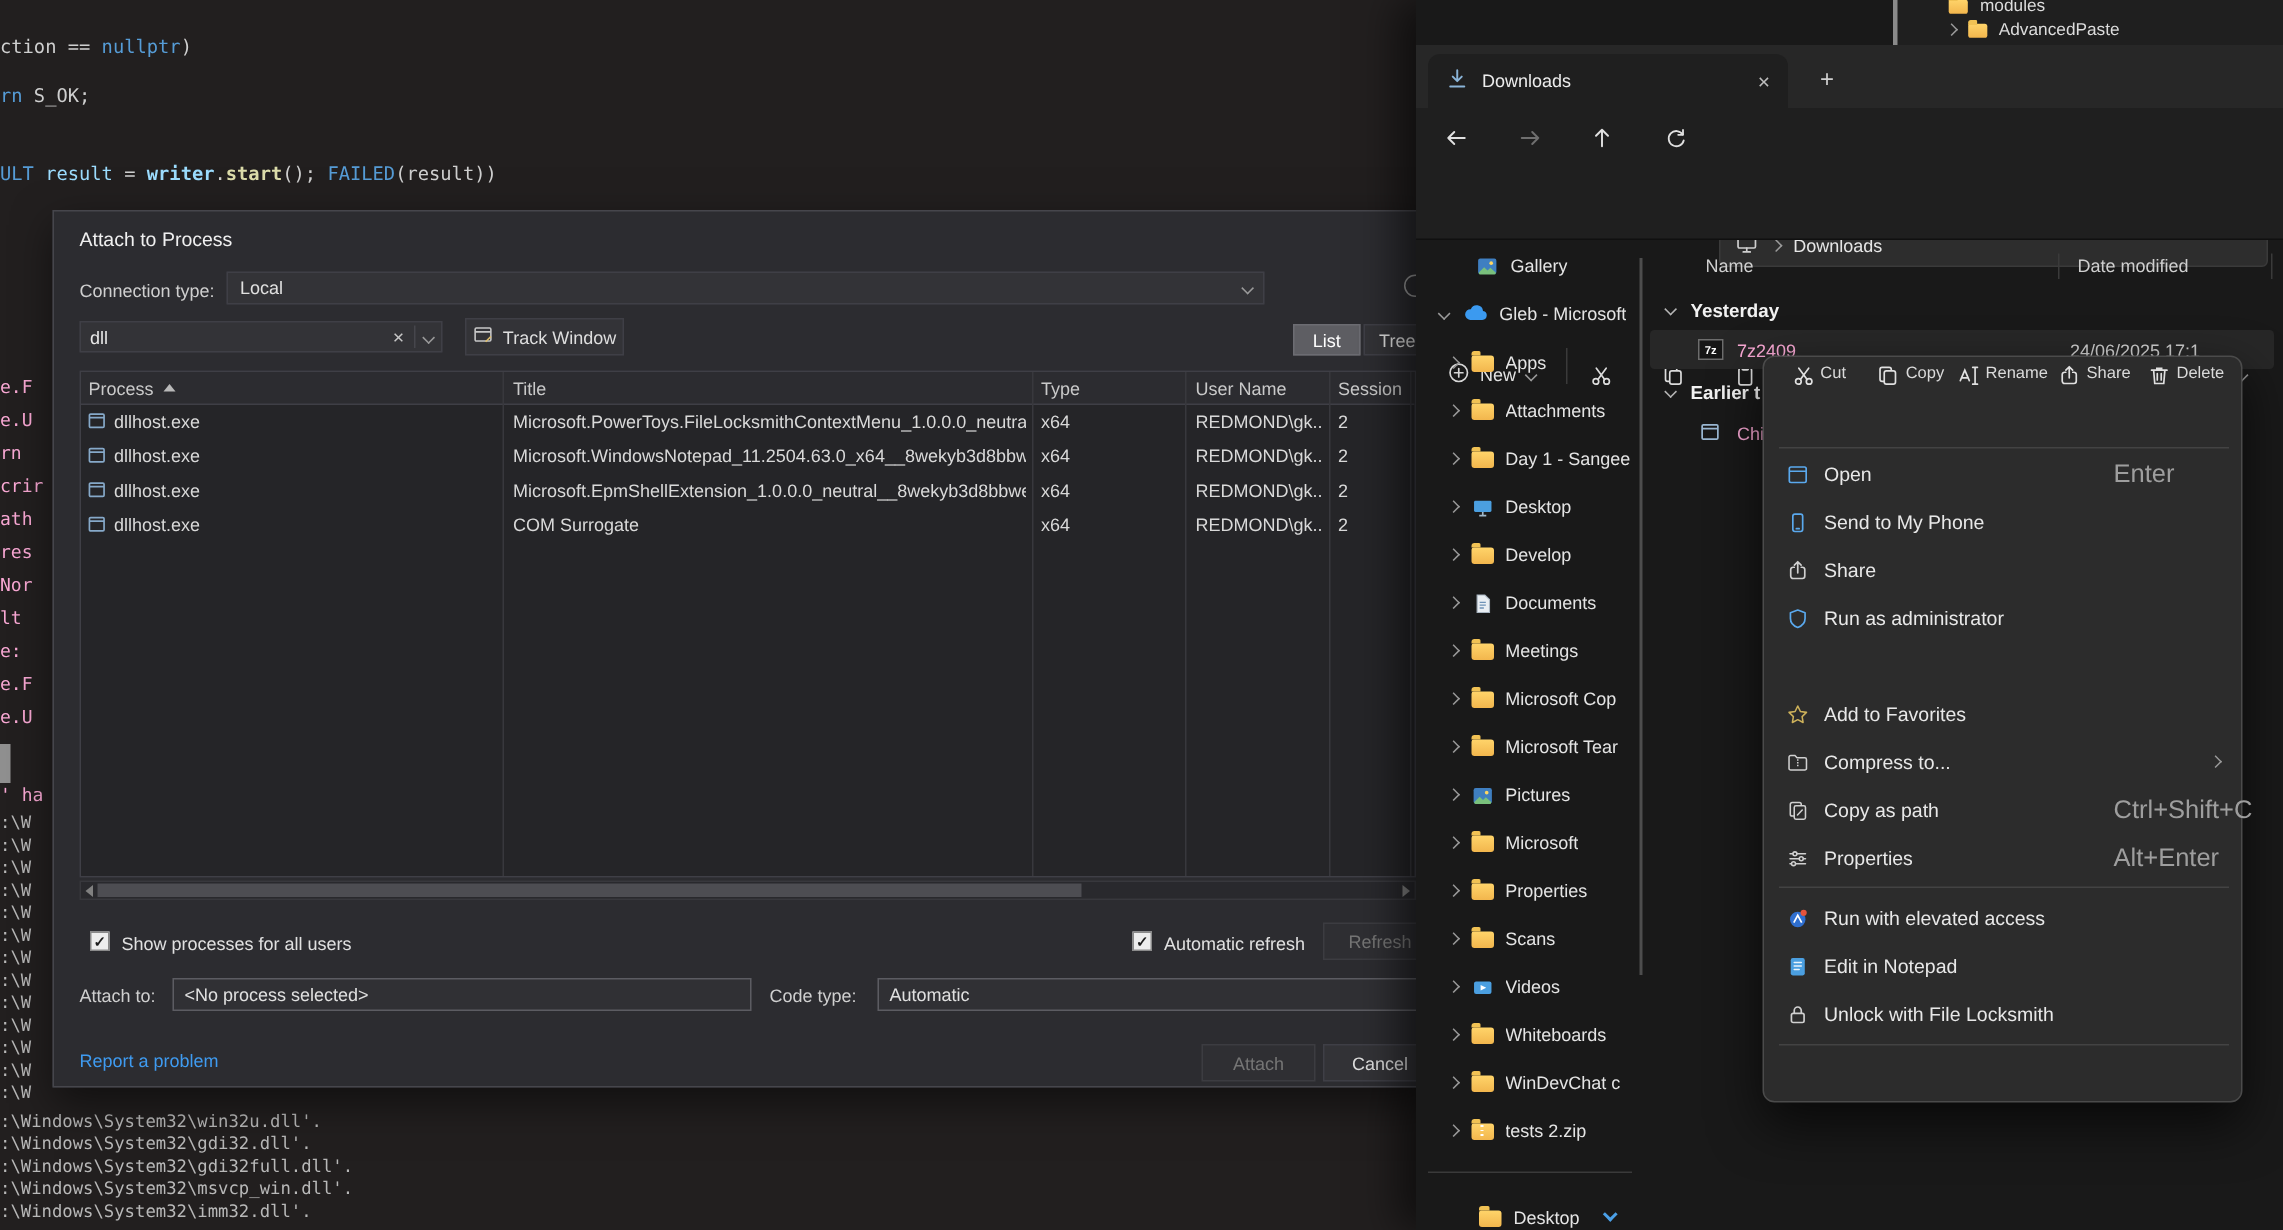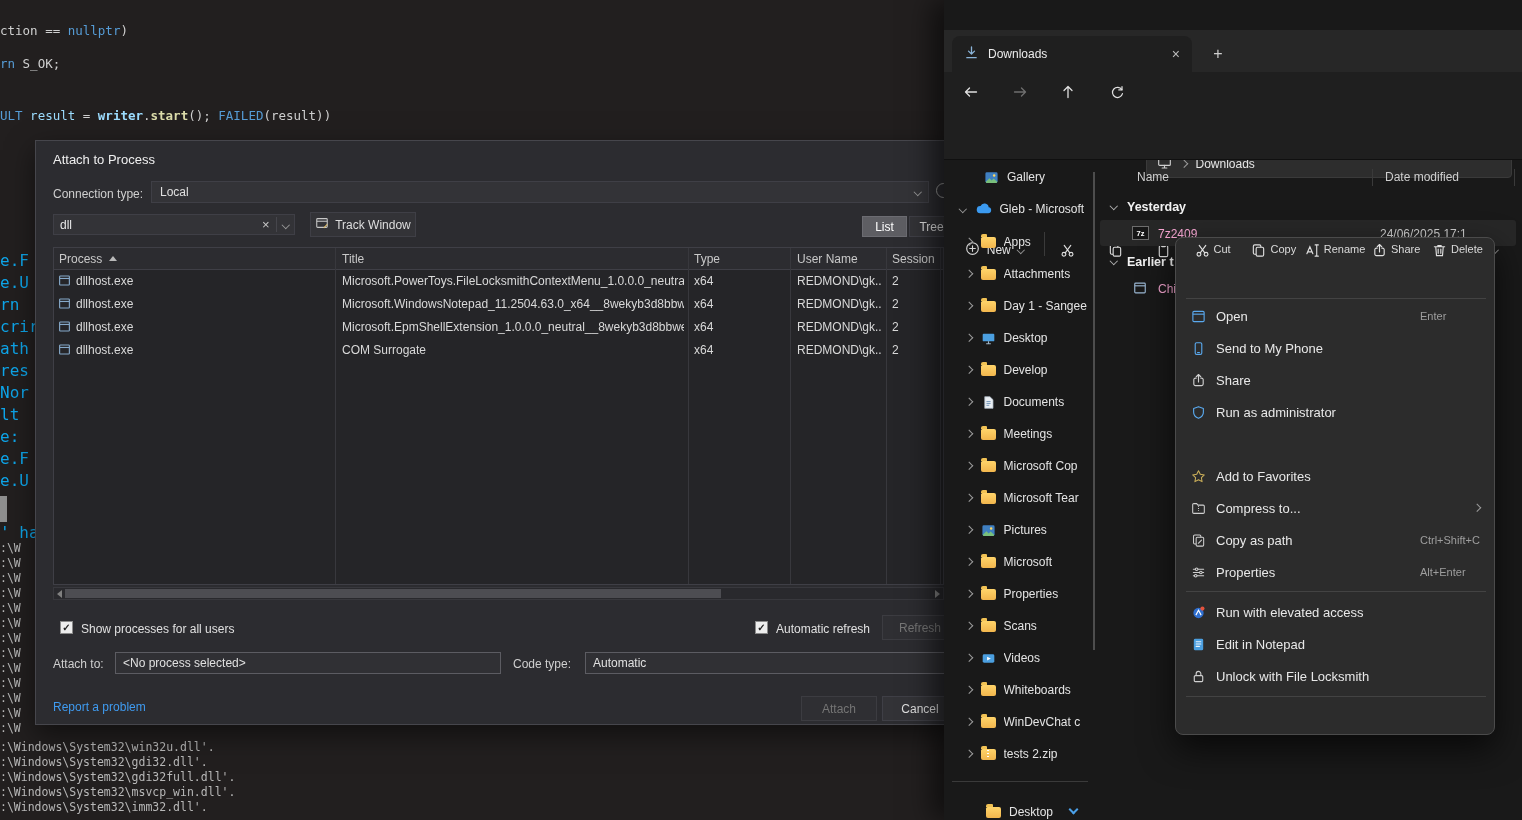--- a/index.html
+++ b/index.html
@@ -5,21 +5,21 @@
   *{margin:0;padding:0;box-sizing:border-box}
   html,body{background:#141414}
   .stage{position:relative;width:1522px;height:820px;overflow:hidden;background:#211f1f;font-family:"Liberation Sans",sans-serif}
   .ab{position:absolute}
   .mono{font-family:"DejaVu Sans Mono",monospace}
 
   
   .ide{position:absolute;inset:0;background:#221f1f;color:#cfcfcf}
   .codeline{position:absolute;left:0;font-size:12.5px;white-space:pre}
   .kw{color:#569cd6}.id{color:#9cdcfe}.fn{color:#dcdcaa}.bold{font-weight:bold}
-  .frag{position:absolute;left:0;font-size:16px;color:#0ea5e9;white-space:pre}
+  .frag{position:absolute;left:0;font-size:12px;color:#f9a8d4;white-space:pre}
   .console{position:absolute;left:0;font-size:11.5px;line-height:15px;color:#b8b8b8;white-space:pre}
   .ide-thumb{position:absolute;left:0;top:496px;width:7px;height:26px;background:#8f8f8f}
 
   
   .dlg{position:absolute;left:35px;top:140px;width:920px;height:585px;background:#2c2c30;border:1px solid #46464c;box-shadow:0 10px 26px rgba(0,0,0,.5);color:#dcdcdc;font-size:12px;z-index:2}
   .dlg .title{position:absolute;left:17px;top:11px;font-size:13px;color:#f0f0f0}
   .dlbl{position:absolute;color:#cfcfcf}
   .dsel{position:absolute;background:#333337;border:1px solid #3f3f46;display:flex;align-items:center;padding:0 8px;color:#e0e0e0}
   .dsel .sp{flex:1}
   .helpc{position:absolute;left:900px;top:42px;width:15px;height:15px;border:1.4px solid #9a9a9a;border-radius:50%}
@@ -92,21 +92,21 @@
 
   
   .menu{position:absolute;left:1175px;top:237px;width:320px;height:498px;background:#2c2c2c;border:1px solid #4b4b4b;border-radius:8px;box-shadow:0 14px 34px rgba(0,0,0,.65);z-index:4}
   .qa{position:absolute;top:5px;left:6px;right:6px;height:52px;display:flex}
   .qab{flex:1;display:flex;flex-direction:row;justify-content:center;gap:4px;border-radius:4px}
   .qlbl{font-size:11px;color:#dadada}
   .msep{position:absolute;left:10px;width:300px;height:1px;background:#434343}
   .mi{position:absolute;left:4px;width:312px;height:32px;border-radius:4px}
   .mico{position:absolute;left:10px;top:8px;width:16px;height:16px;display:flex;align-items:center;justify-content:center}
   .mlbl{position:absolute;left:36px;top:50%;transform:translateY(-50%);font-size:13px;color:#e8e8e8;white-space:nowrap}
-  .msc{position:absolute;left:240px;top:50%;transform:translateY(-50%);font-size:11px;color:#9e9e9e;white-space:nowrap}
+  .msc{position:absolute;left:229px;top:50%;transform:translateY(-50%);font-size:17px;color:#9e9e9e;white-space:nowrap}
   .msub{position:absolute;left:294px;top:13px}
 </style>
 </head>
 <body>
 
 <div class="stage">
 
   <section class="ide mono">
     <div class="codeline" style="top:23px"><span>ction == </span><span class="kw">nullptr</span><span>)</span></div>
     <div class="codeline" style="top:56px"><span class="kw">rn </span><span>S_OK;</span></div>
@@ -144,21 +144,21 @@
 :\Windows\System32\gdi32.dll'.
 :\Windows\System32\gdi32full.dll'.
 :\Windows\System32\msvcp_win.dll'.
 :\Windows\System32\imm32.dll'.</div>
   </section>
 
   <section class="dlg">
     <div class="title">Attach to Process</div>
 
     <span class="dlbl" style="left:17px;top:46px">Connection type:</span>
-    <div class="dsel" style="left:115px;top:40px;width:778px;height:22px">
+    <div class="dsel" style="left:115px;top:40px;width:692px;height:22px">
       <span class="sp">Local</span>
       <span class="chv d dim"></span>
     </div>
     <div class="helpc"></div>
 
     <div class="sfield">
       <span class="txt">dll</span>
       <span class="xclr">×</span>
       <span class="segline"></span>
       <span class="chv d dim"></span>
@@ -278,20 +278,34 @@
     <div class="btn dis" style="left:765px;top:555px;width:76px;height:25px">
         <span>Attach</span>
       </div>
     <div class="btn" style="left:846px;top:555px;width:76px;height:25px">
         <span>Cancel</span>
       </div>
   </section>
 
   <section class="exp">
 
+    <div class="bgstrip">
+      <div class="bgpanel">
+        <div class="bgscroll"></div>
+        <div class="bgrow" style="top:-5px">
+            <span class="fold sm"></span>
+            <span>modules</span>
+          </div>
+        <div class="bgrow" style="top:11px">
+            <span class="chv r dim"></span>
+            <span class="fold sm"></span>
+            <span>AdvancedPaste</span>
+          </div>
+      </div>
+    </div>
 
     <div class="tabbar">
       <div class="tab">
         <span><svg width="15" height="15" viewBox="0 0 16 16">
               <g fill="none" stroke="#8ab4d8" stroke-width="1.4" stroke-linecap="round" stroke-linejoin="round">
                 <path d="M8 2v7.5M4.8 6.5L8 9.7l3.2-3.2M3 13.5h10"></path>
               </g>
             </svg></span>
         <span class="tlbl">Downloads</span>
         <span class="tclose">×</span>

